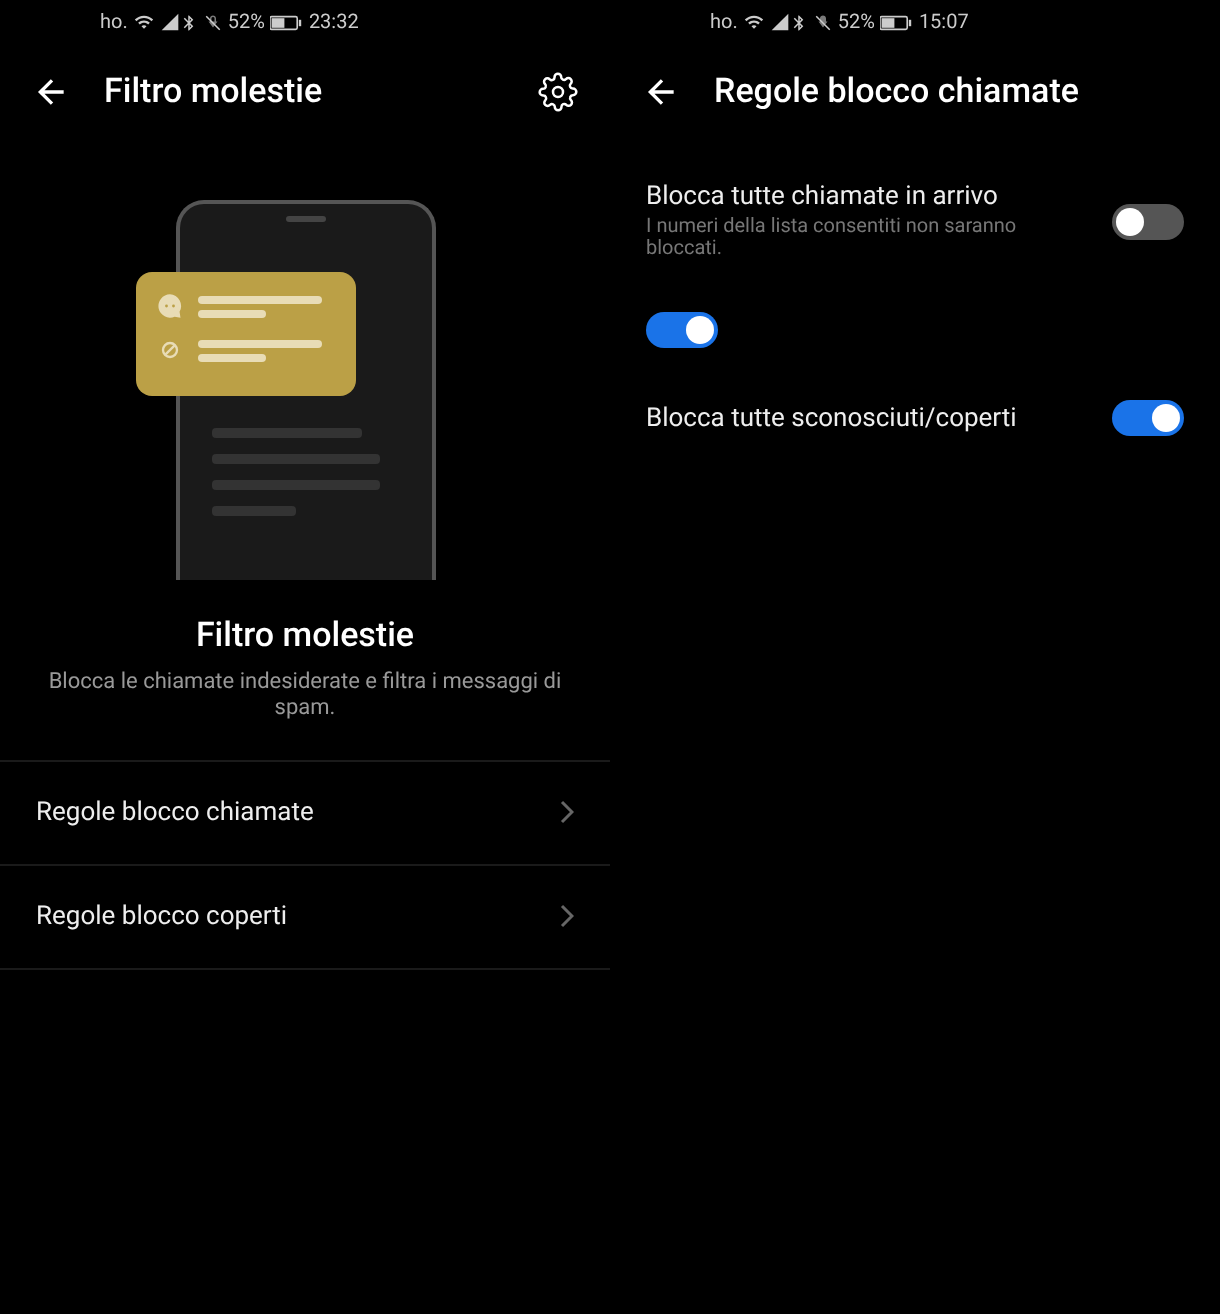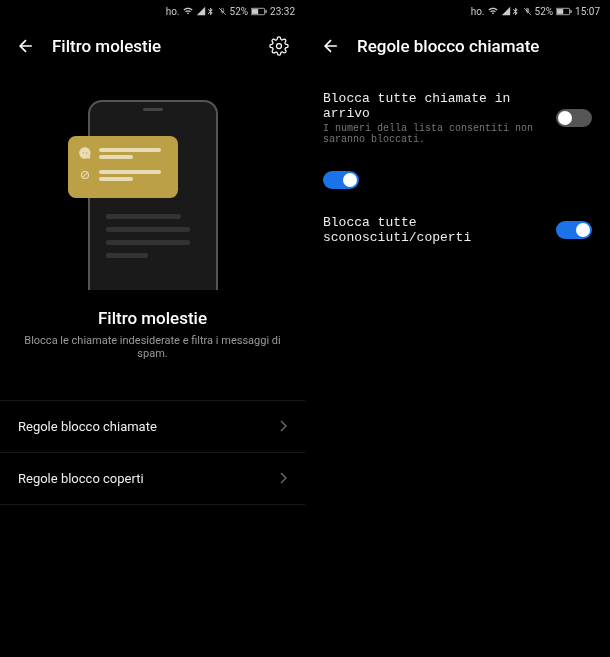--- a/index.html
+++ b/index.html
@@ -18,21 +18,21 @@
       color: #fff;
       overflow: hidden;
     }
     .screen:first-child { border-right: 0; }
     
     
     .status-bar {
       height: 22px;
       display: flex;
       align-items: center;
-      justify-content: flex-end;
+      justify-content: flex-start;
       padding: 0 10px;
       font-size: 10px;
       color: #ccc;
     }
     .status-left, .status-right {
       display: flex;
       align-items: center;
       gap: 3px;
     }
     .status-left { padding-left: 40px; }
@@ -157,21 +157,21 @@
       text-align: center;
       font-size: 17px;
       font-weight: 500;
       margin-bottom: 6px;
     }
     .feature-desc {
       text-align: center;
       font-size: 11px;
       color: #999;
       padding: 0 20px;
-      margin-bottom: 40px;
+      margin-bottom: 20px;
     }
     
     
     .list { }
     .list-row {
       display: flex;
       align-items: center;
       justify-content: space-between;
       padding: 16px 18px;
       border-bottom: 1px solid #1a1a1a;
@@ -189,21 +189,20 @@
     
     .settings {
       padding-top: 8px;
     }
     .setting-row {
       display: flex;
       align-items: center;
       justify-content: flex-start;
       padding: 13px 18px;
       gap: 12px;
-      font-family: Liberation Mono, monospace;
     }
     .setting-texts {
       flex: 1;
       display: flex;
       flex-direction: column;
       gap: 2px;
     }
     .setting-label {
       font-size: 13px;
       color: #eee;

